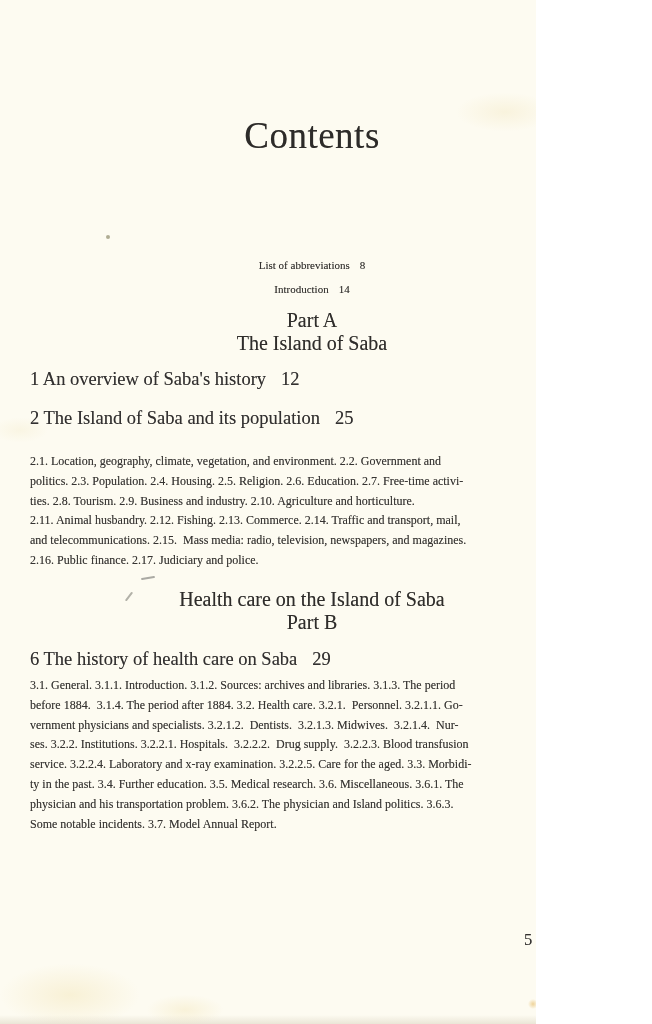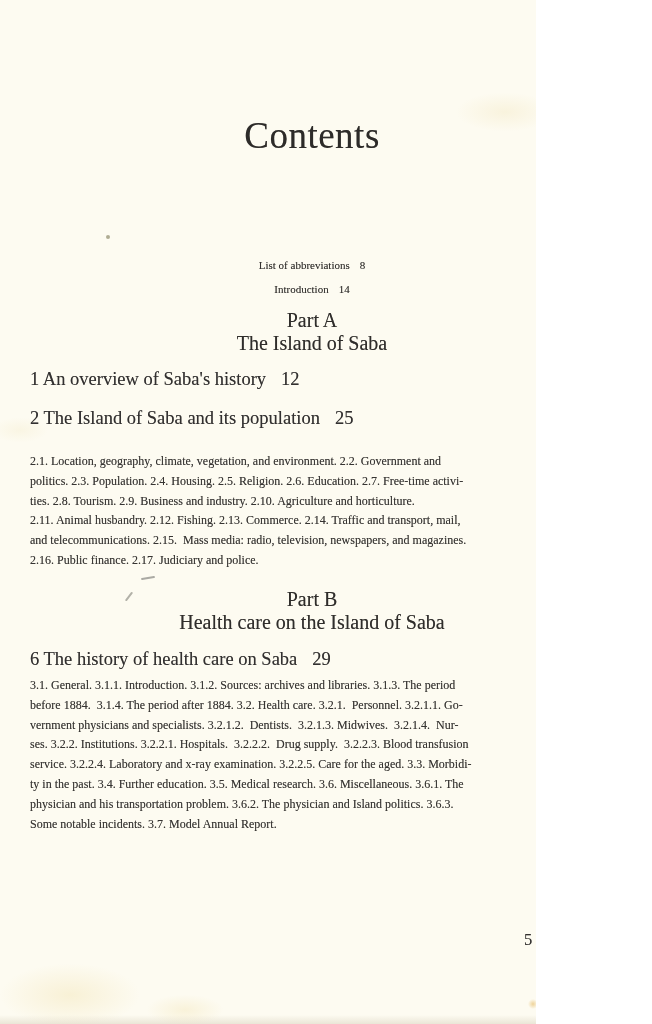--- a/index.html
+++ b/index.html
@@ -109,22 +109,22 @@
   <div class="abs toc-chapter" style="top:408px"><span>2 The Island of Saba and its population</span><span class="pg">25</span></div>
 
   <div class="abs summary" style="top:452px">2.1. Location, geography, climate, vegetation, and environment. 2.2. Government and
 politics. 2.3. Population. 2.4. Housing. 2.5. Religion. 2.6. Education. 2.7. Free-time activi-
 ties. 2.8. Tourism. 2.9. Business and industry. 2.10. Agriculture and horticulture.
 2.11. Animal husbandry. 2.12. Fishing. 2.13. Commerce. 2.14. Traffic and transport, mail,
 and telecommunications. 2.15.  Mass media: radio, television, newspapers, and magazines.
 2.16. Public finance. 2.17. Judiciary and police.</div>
 
   <div class="abs centered part-heading" style="top:588px">
+    <div>Health care on the Island of Saba</div>
     <div>Part B</div>
-    <div>Health care on the Island of Saba</div>
   </div>
 
   <div class="abs toc-chapter" style="top:649px"><span>6 The history of health care on Saba</span><span class="pg">29</span></div>
 
   <div class="abs summary" style="top:676px">3.1. General. 3.1.1. Introduction. 3.1.2. Sources: archives and libraries. 3.1.3. The period
 before 1884.  3.1.4. The period after 1884. 3.2. Health care. 3.2.1.  Personnel. 3.2.1.1. Go-
 vernment physicians and specialists. 3.2.1.2.  Dentists.  3.2.1.3. Midwives.  3.2.1.4.  Nur-
 ses. 3.2.2. Institutions. 3.2.2.1. Hospitals.  3.2.2.2.  Drug supply.  3.2.2.3. Blood transfusion
 service. 3.2.2.4. Laboratory and x-ray examination. 3.2.2.5. Care for the aged. 3.3. Morbidi-
 ty in the past. 3.4. Further education. 3.5. Medical research. 3.6. Miscellaneous. 3.6.1. The

